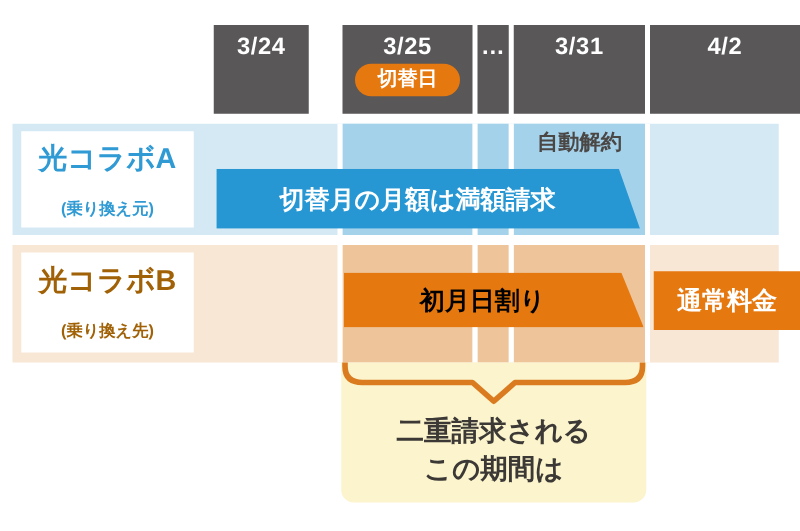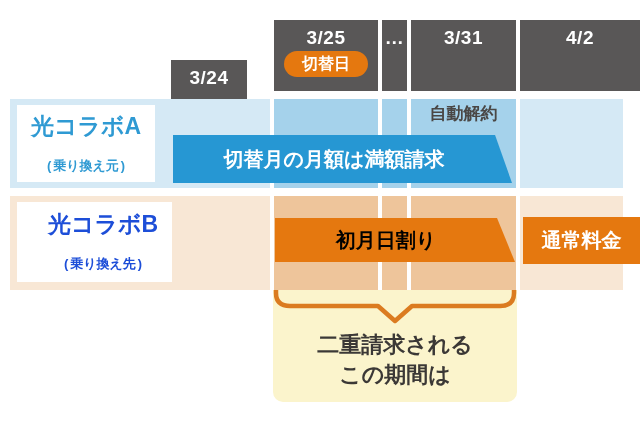--- a/index.html
+++ b/index.html
@@ -8,44 +8,44 @@
     font-family:"Liberation Sans",sans-serif;font-weight:bold;
   }
   .abs{position:absolute;}
 
   
   .hcol{position:absolute;top:20px;height:71px;background:#595757;color:#fff;
         display:flex;flex-direction:column;align-items:center;}
   .hcol .date{font-size:19px;line-height:22px;margin-top:7px;letter-spacing:.5px;}
   .hbadge{margin-top:2px;background:#e5780f;color:#fff;font-size:16px;line-height:26px;
           border-radius:14px;text-align:center;}
-  .c0{left:171px;width:76px;margin-top:40px;}
+  .c0{left:171px;width:76px;}
   .c1{left:274px;width:104px;}
   .c2{left:382px;width:25px;}
   .c3{left:411px;width:105px;gap:12px;}
   .c4{left:520px;width:120px;}
 
   
   .rowA-bg{left:10px;top:99px;width:613px;height:89px;background:#d5e9f5;}
   .rowB-bg{left:10px;top:196px;width:613px;height:94px;background:#f8e7d5;}
   .hlA{background:#a5d2eb;top:99px;height:89px;}
   .hlB{background:#eec59b;top:196px;height:94px;}
   .hl1{left:274px;width:104px;}
   .hl2{left:382px;width:25px;}
   .hl3{left:411px;width:105px;}
   .gapA{background:#fff;top:99px;height:89px;width:4px;}
   .gapB{background:#fff;top:196px;height:94px;width:4px;}
   .g1{left:270px;} .g2{left:378px;} .g3{left:407px;} .g4{left:516px;}
 
   .labelbox{left:17px;width:138px;background:#fff;display:flex;flex-direction:column;
             align-items:center;justify-content:center;text-align:center;}
   .labelA{top:105px;height:77px;color:#2f9ad3;}
-  .labelB{top:202px;height:80px;color:#1d4ed8;padding-left:17px;}
+  .labelB{top:202px;height:80px;color:#a16207;}
   .labelbox .name{font-size:23px;line-height:26px;}
-  .labelbox .sub{font-size:13px;line-height:17px;margin-top:19px;font-family:Liberation Mono, monospace;}
+  .labelbox .sub{font-size:13px;line-height:17px;margin-top:19px;}
 
   .auto-cancel{left:411px;top:102px;width:105px;text-align:center;
                color:#4a4745;font-size:17px;}
 
   .bannerA{left:173px;top:135px;width:339px;height:48px;background:#2697d3;
            clip-path:polygon(0 0,95% 0,100% 100%,0 100%);
            display:flex;align-items:center;justify-content:center;
            color:#fff;font-size:20px;padding-right:0;}
   .bannerA span{margin-right:17px;}
   .bannerB{left:275px;top:218px;width:240px;height:44px;background:#e5780f;

